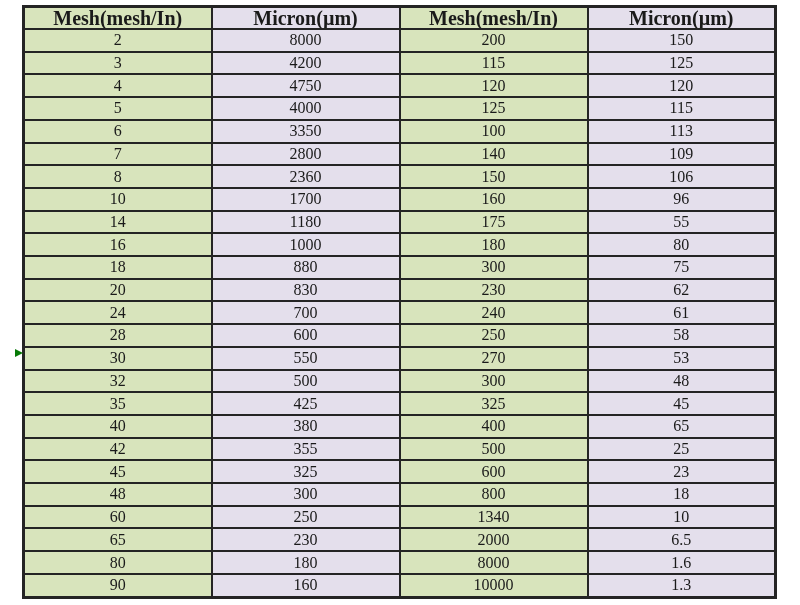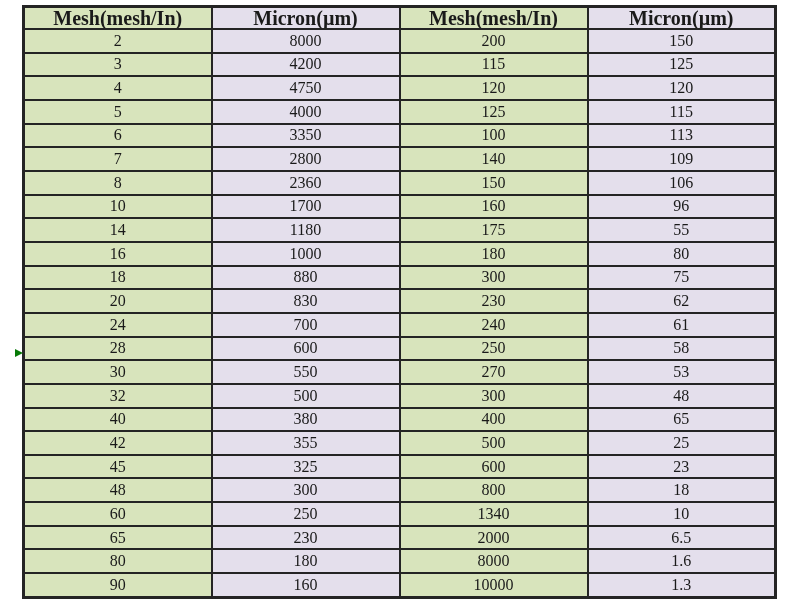--- a/index.html
+++ b/index.html
@@ -160,20 +160,26 @@
           <td class="mesh">270</td>
           <td class="micron">53</td>
         </tr>
         <tr>
           <td class="mesh">32</td>
           <td class="micron">500</td>
           <td class="mesh">300</td>
           <td class="micron">48</td>
         </tr>
         <tr>
+          <td class="mesh">35</td>
+          <td class="micron">425</td>
+          <td class="mesh">325</td>
+          <td class="micron">45</td>
+        </tr>
+        <tr>
           <td class="mesh">40</td>
           <td class="micron">380</td>
           <td class="mesh">400</td>
           <td class="micron">65</td>
         </tr>
         <tr>
           <td class="mesh">42</td>
           <td class="micron">355</td>
           <td class="mesh">500</td>
           <td class="micron">25</td>

